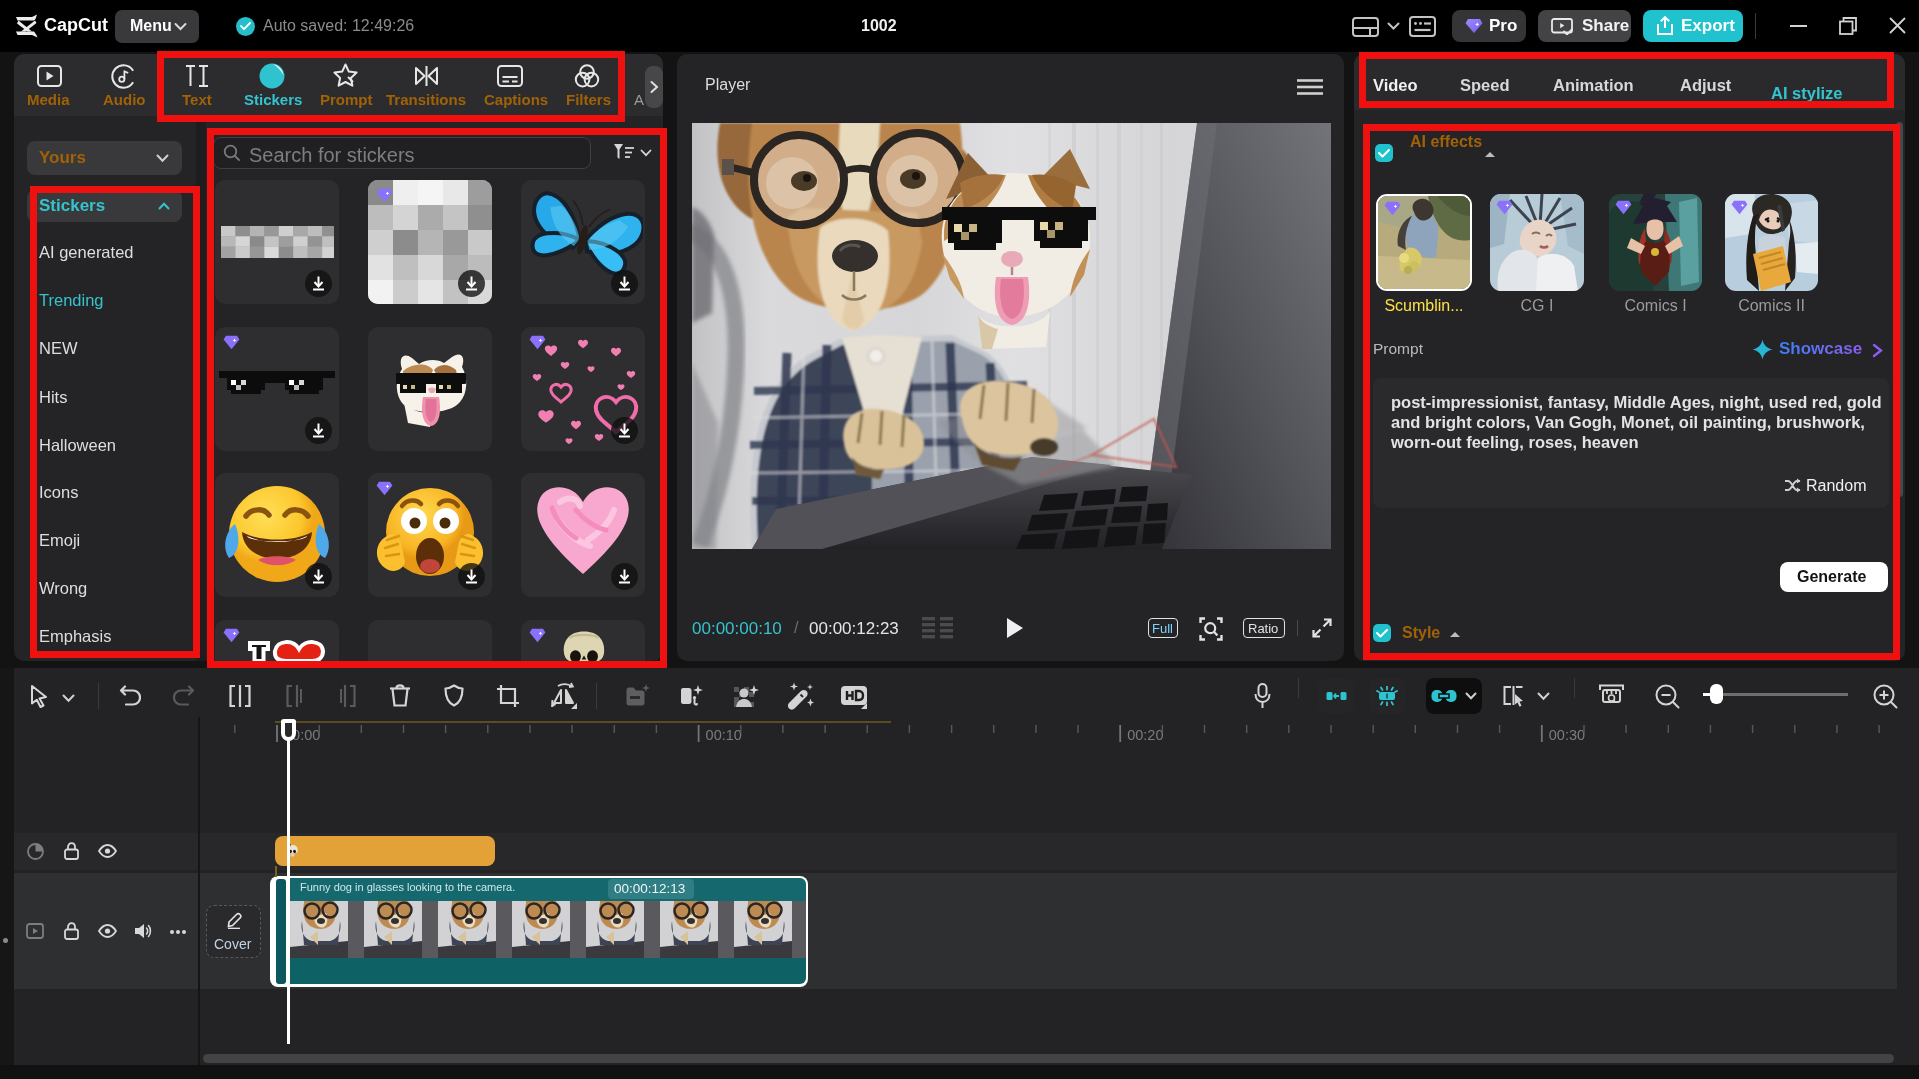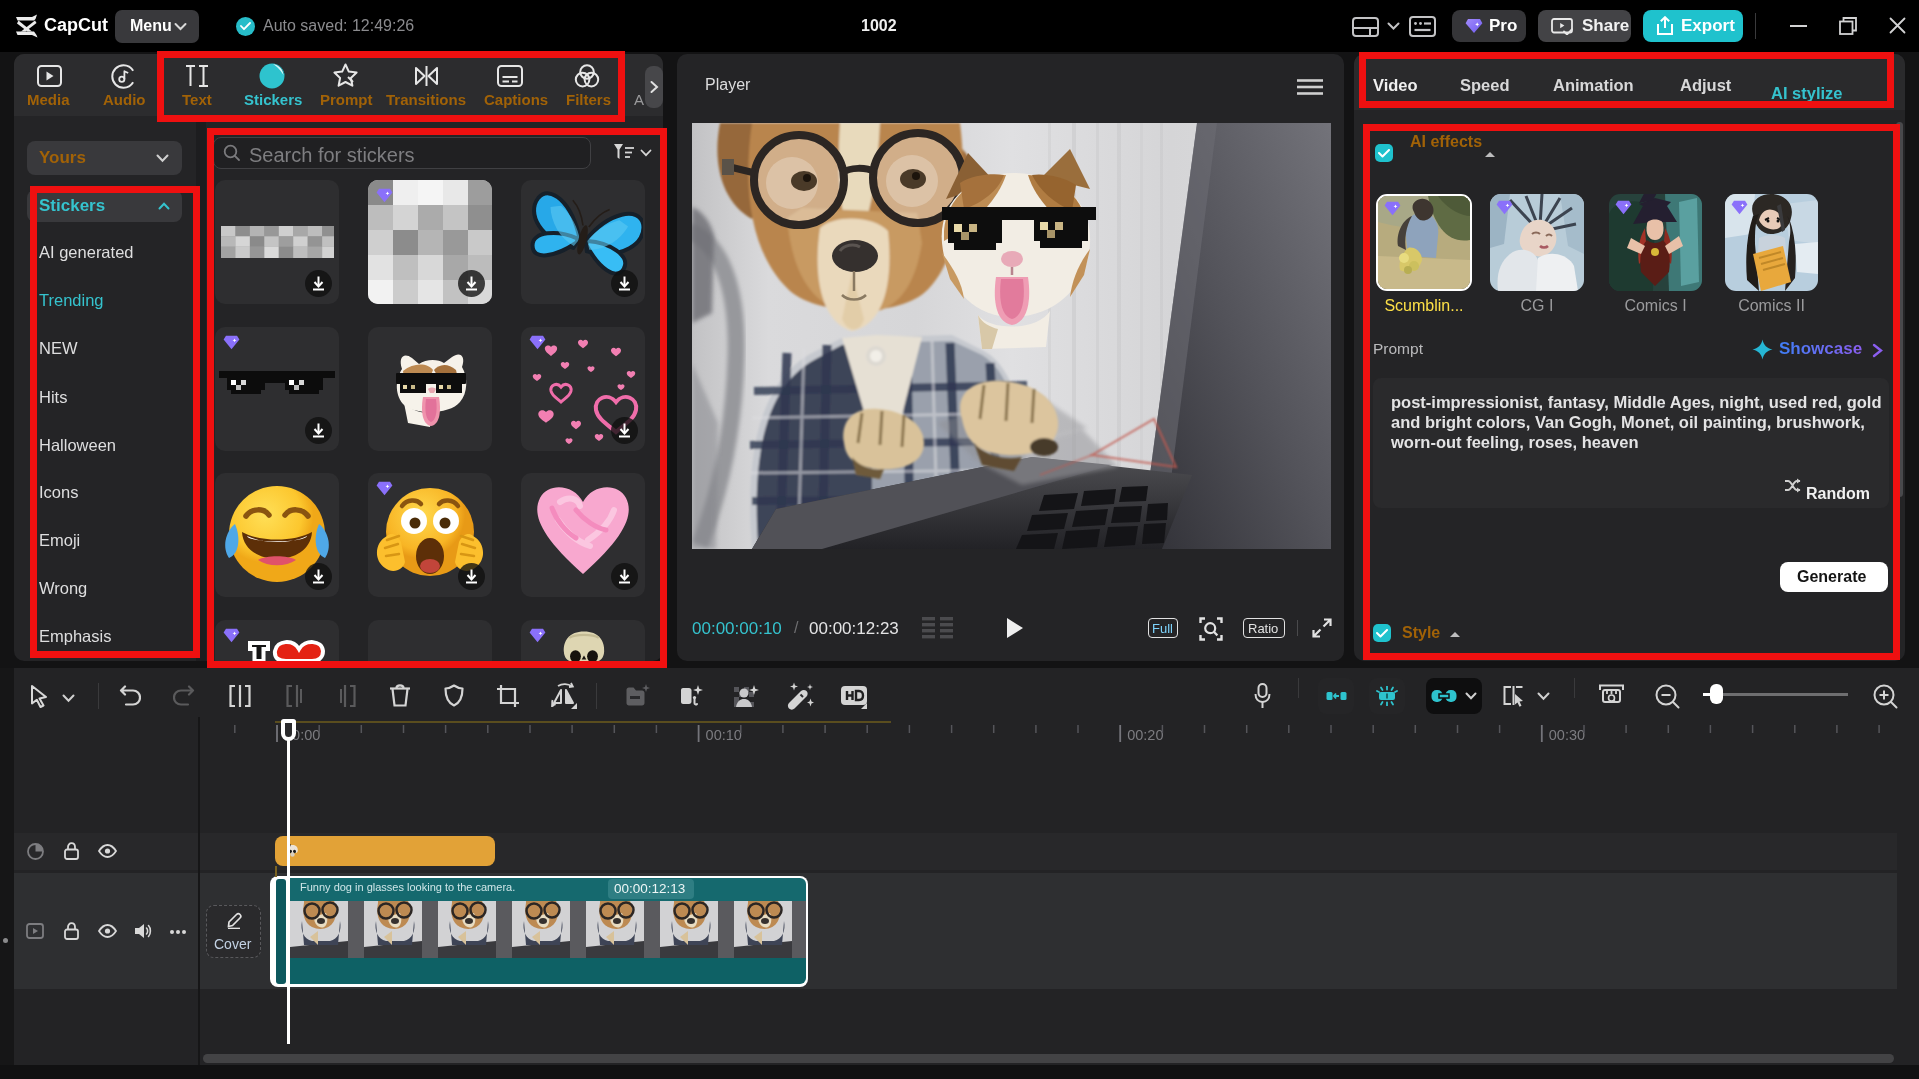--- a/index.html
+++ b/index.html
@@ -804,21 +804,21 @@
     <svg class="abs" style="left:1872px;top:343px;" width="11" height="15" viewBox="0 0 11 15">
         <path d="M2 2 L9 7.5 L2 13" stroke="#8b5ef0" stroke-width="2.4" fill="none" stroke-linecap="round"></path>
       </svg>
 
     <div class="abs" style="left:1373px;top:378px;width:516px;height:130px;background:#2a2a2c;border-radius:8px;"></div>
     <div class="lbl" style="left:1391px;top:392px;width:500px;font-size:16.5px;font-weight:600;line-height:20px;color:#e3e3e4;">post-impressionist, fantasy, Middle Ages, night, used red, gold<br>and bright colors, Van Gogh, Monet, oil painting, brushwork,<br>worn-out feeling, roses, heaven</div>
     <svg class="abs" style="left:1784px;top:478px;" width="17" height="16" viewBox="0 0 17 16">
       <path d="M1 3 L4 3 C8 3 9 12 13 12 L16 12 M1 12 L4 12 C8 12 9 3 13 3 L16 3" fill="none" stroke="#cfcfcf" stroke-width="1.8"></path>
       <path d="M13 0.5 L16.5 3 L13 5.5 Z M13 9.5 L16.5 12 L13 14.5 Z" fill="#cfcfcf"></path>
     </svg>
-    <div class="lbl" style="left:1806px;top:477px;font-size:16px;font-weight:700;color:#f0f0f0;margin-top:8px;">Random</div>
+    <div class="lbl" style="left:1806px;top:477px;font-size:16px;font-weight:400;color:#f0f0f0;">Random</div>
 
     <div class="abs" style="left:1780px;top:562px;width:108px;height:30px;background:#fff;border-radius:8px;"></div>
     <div class="lbl" style="left:1797px;top:568px;font-size:16px;font-weight:700;color:#141414;">Generate</div>
 
     <div class="abs" style="left:1373px;top:624px;width:18px;height:18px;background:#1fc2cd;border-radius:5px;"></div>
     <svg class="abs" style="left:1376px;top:629px;" width="12" height="9" viewBox="0 0 12 9">
         <path d="M1 4 L4.5 7.5 L11 1" stroke="#fff" stroke-width="2" fill="none" stroke-linecap="round" stroke-linejoin="round"></path>
       </svg>
     <div class="lbl" style="left:1402px;top:624px;font-size:16px;font-weight:700;">Style</div>
     <svg class="abs" style="left:1449px;top:630px;" width="12" height="8" viewBox="0 0 12 8">

